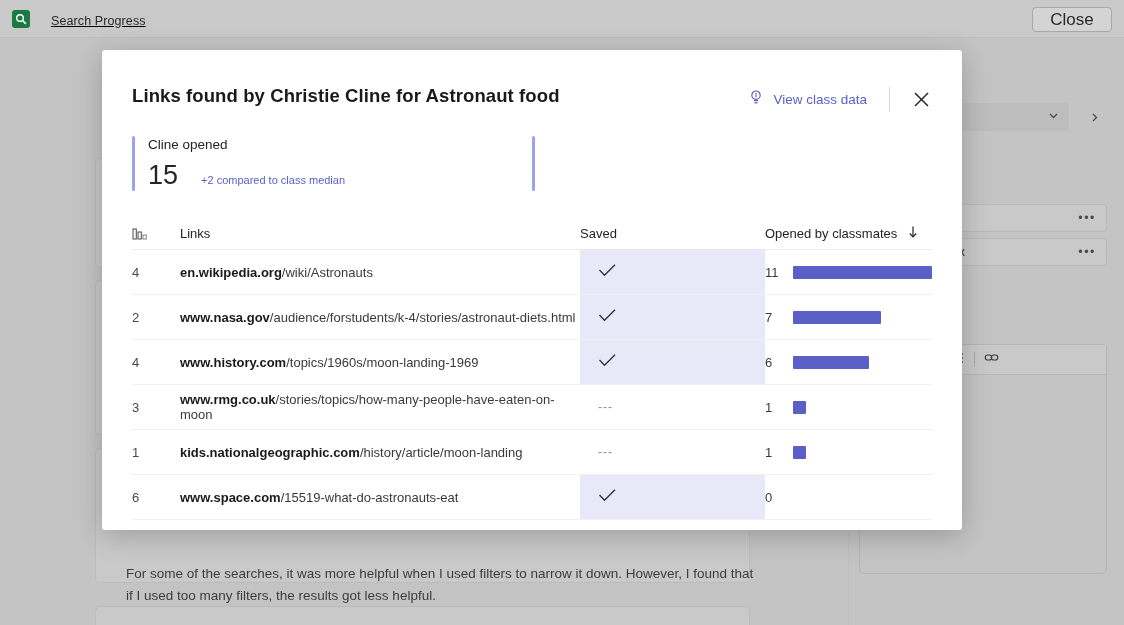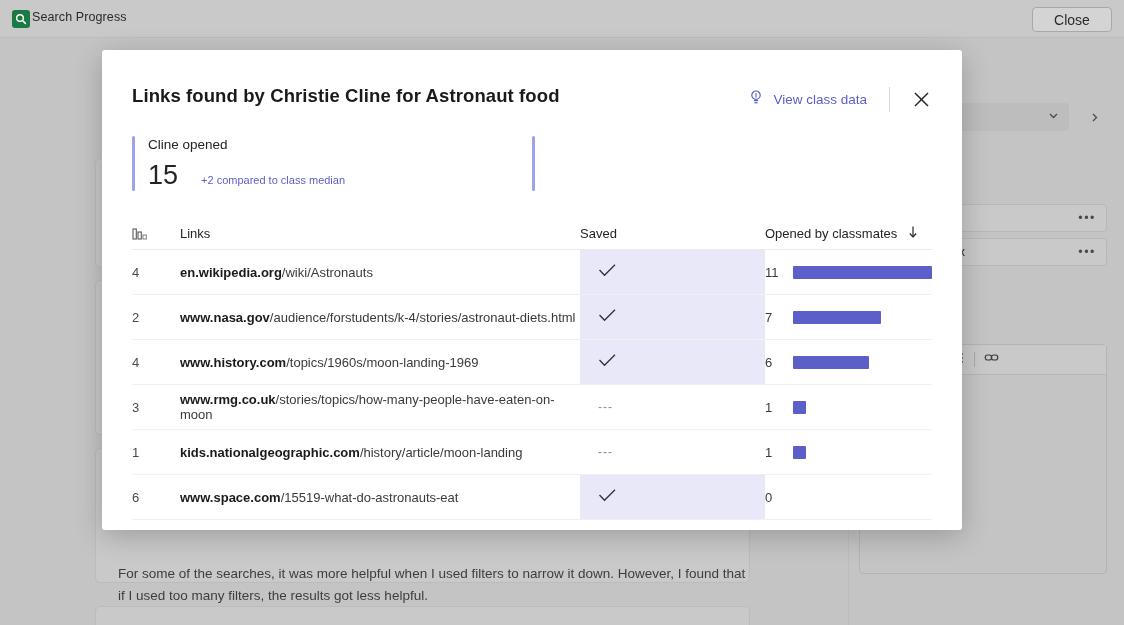--- a/index.html
+++ b/index.html
@@ -11,31 +11,31 @@
   }
 
   
   .app-root { position: absolute; inset: 0; background: #c4c4c4; }
 
   .topbar {
     position: absolute; left: 0; top: 0; width: 1124px; height: 38px;
     background: #c9c9c9; border-bottom: 1px solid #bdbdbd;
     display: flex; align-items: center; padding: 0 12px;
   }
-  .topbar-app { display: flex; align-items: flex-start; gap: 2px; }
+  .topbar-app { display: flex; align-items: flex-end; gap: 21px; text-decoration: underline; }
   .app-icon {
     width: 18px; height: 18px; border-radius: 3px; background: #1b7a43;
     display: flex; align-items: center; justify-content: center;
   }
   .app-icon svg { display: block; }
   .topbar-title { font-size: 12.5px; color: #2a2a2a; letter-spacing: .1px; }
   .close-btn {
     position: absolute; right: 12px; top: 7px;
     width: 80px; height: 25px; border: 1px solid #a8a8a8; border-radius: 4px;
-    background: #d4d4d4; color: #2b2b2b; font-size: 14px;
+    background: #d4d4d4; color: #2b2b2b; font-size: 17px;
     display: flex; align-items: center; justify-content: center;
     font-family: "Liberation Sans", sans-serif;
   }
 
   .bg-body { position: absolute; left: 0; top: 38px; right: 0; bottom: 0; background: #c4c4c4; }
 
   .bg-heading {
     position: absolute; left: 118px; top: 56px;
     font-size: 23px; font-weight: 700; color: #383838;
   }
@@ -43,21 +43,21 @@
   .bg-card {
     position: absolute; left: 95px; background: #c9c9c9;
     border: 1px solid #bcbcbc; border-radius: 5px;
   }
   .bg-card.c1 { top: 120px; width: 655px; height: 110px; }
   .bg-card.c2 { top: 242px; width: 655px; height: 155px; }
   .bg-card.c3 { top: 410px; width: 655px; height: 135px; }
   .bg-card.c4 { top: 568px; width: 655px; height: 50px; }
 
   .bg-paragraph {
-    position: absolute; left: 118px; top: 525px; width: 630px;
+    position: absolute; left: 126px; top: 525px; width: 630px;
     font-size: 13.5px; line-height: 22px; color: #3d3d3d;
   }
 
   
   .rail {
     position: absolute; right: 0; top: 38px; width: 276px; bottom: 0;
     background: #c4c4c4; border-left: 1px solid #bdbdbd;
   }
   .rail-select {
     position: absolute; left: 10px; top: 27px; width: 210px; height: 28px;

